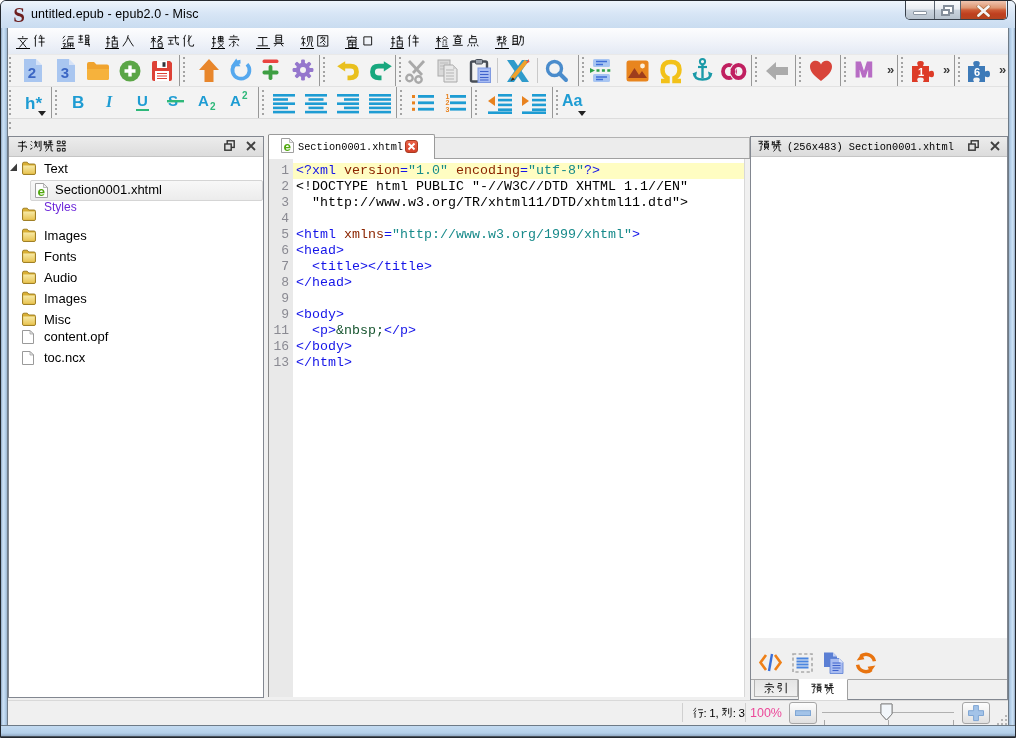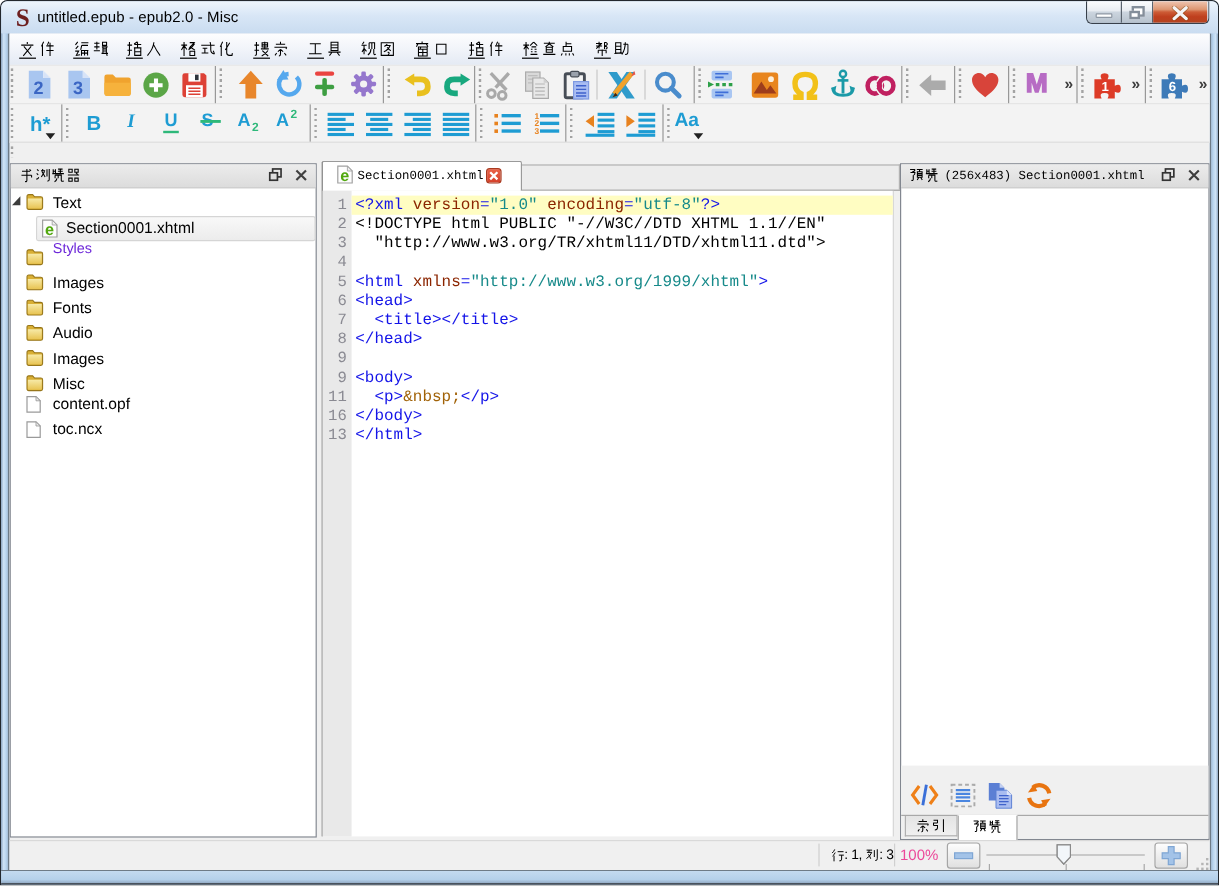--- a/index.html
+++ b/index.html
@@ -558,21 +558,21 @@
 <div class="a mono" style="left:269px;top:243px;width:20px;height:16px;line-height:16px;font-size:13px;color:#8a8a92;text-align:right">6</div>
 <div class="a mono" style="left:296px;top:243px;height:16px;line-height:16.2px;font-size:13.3px;letter-spacing:0.02px;white-space:pre"><span style="color:#1414e8">&lt;head&gt;</span></div>
 <div class="a mono" style="left:269px;top:259px;width:20px;height:16px;line-height:16px;font-size:13px;color:#8a8a92;text-align:right">7</div>
 <div class="a mono" style="left:296px;top:259px;height:16px;line-height:16.2px;font-size:13.3px;letter-spacing:0.02px;white-space:pre"><span style="color:#1414e8">  &lt;title&gt;&lt;/title&gt;</span></div>
 <div class="a mono" style="left:269px;top:275px;width:20px;height:16px;line-height:16px;font-size:13px;color:#8a8a92;text-align:right">8</div>
 <div class="a mono" style="left:296px;top:275px;height:16px;line-height:16.2px;font-size:13.3px;letter-spacing:0.02px;white-space:pre"><span style="color:#1414e8">&lt;/head&gt;</span></div>
 <div class="a mono" style="left:269px;top:291px;width:20px;height:16px;line-height:16px;font-size:13px;color:#8a8a92;text-align:right">9</div>
 <div class="a mono" style="left:269px;top:307px;width:20px;height:16px;line-height:16px;font-size:13px;color:#8a8a92;text-align:right">9</div>
 <div class="a mono" style="left:296px;top:307px;height:16px;line-height:16.2px;font-size:13.3px;letter-spacing:0.02px;white-space:pre"><span style="color:#1414e8">&lt;body&gt;</span></div>
 <div class="a mono" style="left:269px;top:323px;width:20px;height:16px;line-height:16px;font-size:13px;color:#8a8a92;text-align:right">11</div>
-<div class="a mono" style="left:296px;top:323px;height:16px;line-height:16.2px;font-size:13.3px;letter-spacing:0.02px;white-space:pre"><span style="color:#1414e8">  &lt;p&gt;</span><span style="color:#a16207">&amp;nbsp;</span><span style="color:#1414e8">&lt;/p&gt;</span></div>
+<div class="a mono" style="left:296px;top:323px;height:16px;line-height:16.2px;font-size:13.3px;letter-spacing:0.02px;white-space:pre"><span style="color:#1414e8">  &lt;p&gt;</span><span style="color:#14532d">&amp;nbsp;</span><span style="color:#1414e8">&lt;/p&gt;</span></div>
 <div class="a mono" style="left:269px;top:339px;width:20px;height:16px;line-height:16px;font-size:13px;color:#8a8a92;text-align:right">16</div>
 <div class="a mono" style="left:296px;top:339px;height:16px;line-height:16.2px;font-size:13.3px;letter-spacing:0.02px;white-space:pre"><span style="color:#1414e8">&lt;/body&gt;</span></div>
 <div class="a mono" style="left:269px;top:355px;width:20px;height:16px;line-height:16px;font-size:13px;color:#8a8a92;text-align:right">13</div>
 <div class="a mono" style="left:296px;top:355px;height:16px;line-height:16.2px;font-size:13.3px;letter-spacing:0.02px;white-space:pre"><span style="color:#1414e8">&lt;/html&gt;</span></div>
 <div class="a" style="left:750px;top:136px;width:258px;height:564px;background:#fff;border:1px solid #828790"></div>
 <div class="a" style="left:751px;top:137px;width:256px;height:20px;background:linear-gradient(#ececec,#dcdcdc);border-bottom:1px solid #c5c5c5"></div>
 <div class="a" style="left:757px;top:140px;display:flex;gap:0.5px">
     <svg class="ck" style="width:12.5px;height:12.5px;vertical-align:0px" viewBox="0 0 16 16">
       <use href="#g-yu" style="stroke:#000;stroke-width:1.15;fill:none"></use>
     </svg>

